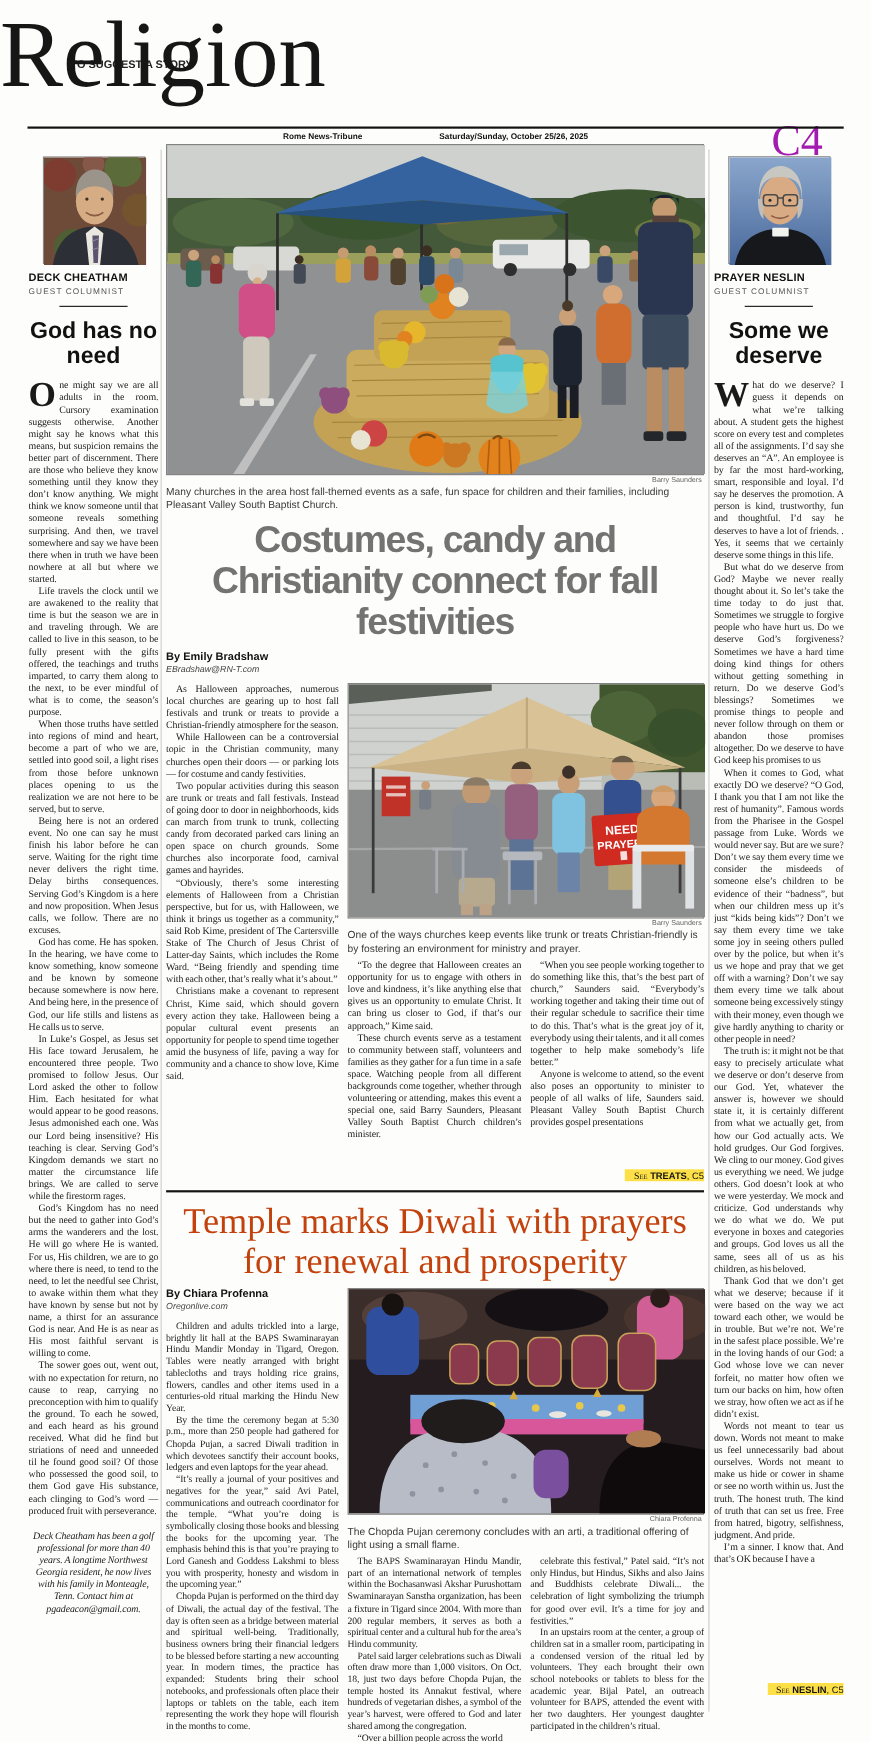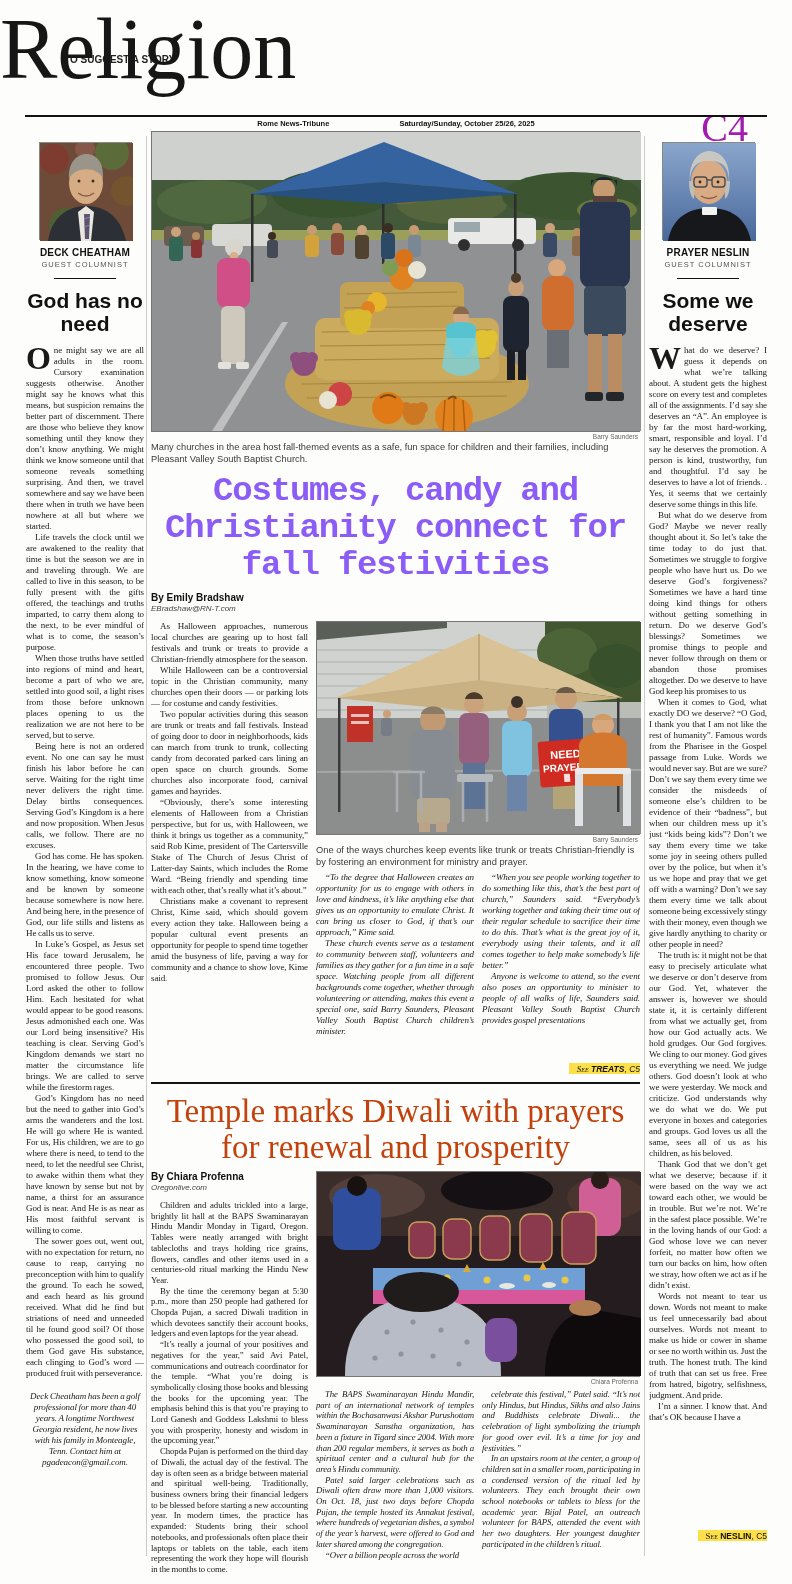--- a/index.html
+++ b/index.html
@@ -24,21 +24,21 @@
 
   
   .vrule { position:absolute; top:136px; height:1420px; width:1px; background:#ccccc8; }
   .vrule.l { left:146px; } .vrule.r { left:644px; }
 
   
   .rail { position:absolute; top:142px; width:118px; }
   .rail-left { left:26px; height:1430px; overflow:hidden; }
   .rail-right { left:649px; height:1430px; }
   .headshot { width:93px; height:98px; margin:0 auto; border:1px solid #888; line-height:0; }
-  .colhead { text-align:center; margin-top:7px; }
+  .colhead { margin-top:7px; }
   .colname { font-family:"Liberation Sans",sans-serif; font-weight:bold; font-size:10px; letter-spacing:.2px; color:#111; }
   .colrole { font-family:"Liberation Sans",sans-serif; font-size:7.5px; letter-spacing:1px; color:#555; margin-top:2px; }
   .colrule { width:62px; height:1px; background:#111; margin:9px auto 10px; }
   .railhead { font-family:"Liberation Sans",sans-serif; font-weight:bold; font-size:21px; line-height:23px; text-align:center; color:#111; margin:2px 0 10px; }
   .railbody { position:relative; }
   .rail-right .railbody { height:1196px; overflow:hidden; }
 
   
   .bodytext p { font-size:9px; line-height:11px; text-align:justify; text-indent:9px; margin:0; letter-spacing:-.1px; word-spacing:-.4px; }
   .lead-p { font-size:9px; line-height:11px; text-align:justify; text-indent:0 !important; letter-spacing:-.1px; word-spacing:-.4px; }
@@ -48,29 +48,29 @@
   .jump { font-family:"Liberation Sans",sans-serif; font-size:8.5px; color:#111; text-align:right; }
   .jump .see { font-family:"Liberation Serif",serif; font-variant:small-caps; font-size:9px; }
   .jump .jref { font-weight:bold; }
   .jump.abs { position:absolute; bottom:0; right:0; background:#fde047; padding:1px 0 0 8px; }
 
   
   .main { position:absolute; left:151px; top:131px; width:489px; }
   figure.photo { margin:0; line-height:0; border:1px solid #777; }
   .credit { font-family:"Liberation Sans",sans-serif; font-size:6.5px; color:#666; text-align:right; margin:1px 2px 1px 0; }
   .caption { font-family:"Liberation Sans",sans-serif; font-size:9.3px; line-height:12px; color:#3a3a3a; text-align:left; }
-  .headline-sans { font-family:Liberation Mono, monospace; font-weight:bold; font-size:34px; line-height:37px; letter-spacing:-1.2px; text-align:center; color:#8b5cf6; margin:8px 4px 8px; }
+  .headline-sans { font-family:Liberation Sans, sans-serif; font-weight:bold; font-size:34px; line-height:37px; letter-spacing:-1.2px; text-align:center; color:#737373; margin:8px 4px 8px; }
   .headline-serif { font-family:"Liberation Serif",serif; font-weight:normal; font-size:33px; line-height:36px; text-align:center; color:#c2410c; margin:9px 0 6px; }
   .byline-name { font-family:"Liberation Sans",sans-serif; font-weight:bold; font-size:10px; color:#111; }
   .byline-sub { font-family:"Liberation Sans",sans-serif; font-style:italic; font-size:8px; color:#444; margin:1px 0 8px; }
   .row { display:flex; gap:8px; }
   .colA { width:157px; flex:none; }
   .colB { flex:1; min-width:0; }
   .two-cols { margin-top:4px; }
-  .two-cols .colC { flex:1; min-width:0; position:relative;font-style:italic; }
+  .two-cols .colC { flex:1; min-width:0; position:relative; }
   .treats-row .colA { height:422px; overflow:hidden; }
   .treats-row .two-cols { height:202px; overflow:hidden; }
   .treats-row .colC { height:202px; overflow:hidden; }
   .divider { height:2px; background:#141414; margin:8px 0 2px; }
   .diwali-row .d-col1 { height:402px; overflow:hidden; }
   .diwali-row .two-cols { height:186px; overflow:hidden; }
   .diwali-row .colC { height:186px; overflow:hidden; }
   .diwali-row .bodytext p { font-size:8.8px; line-height:10.7px; }
 </style>
 </head>
@@ -487,20 +487,21 @@
               <circle cx="84" cy="182" r="2.6"></circle>
               <circle cx="116" cy="184" r="2.6"></circle>
             <circle cx="58" cy="186" r="2.6"></circle>
               <circle cx="142" cy="192" r="2.6"></circle>
           </g>
           <ellipse cx="104" cy="120" rx="38" ry="20" fill="#201c1c"></ellipse>
           <rect x="168" y="146" width="32" height="44" rx="11" fill="#7a4f9e"></rect>
         </svg>
       </figure>
       <div class="credit">Chiara Profenna</div>
+      <div class="caption">The Chopda Pujan ceremony concludes with an arti, a traditional offering of light using a small flame.</div>
       <div class="row two-cols">
         <div class="colC bodytext">
             <p>The BAPS Swaminarayan Hindu Mandir, part of an international network of temples within the Bochasanwasi Akshar Purushottam Swaminarayan Sanstha organization, has been a fixture in Tigard since 2004. With more than 200 regular members, it serves as both a spiritual center and a cultural hub for the area’s Hindu community.</p>
             <p>Patel said larger celebrations such as Diwali often draw more than 1,000 visitors. On Oct. 18, just two days before Chopda Pujan, the temple hosted its Annakut festival, where hundreds of vegetarian dishes, a symbol of the year’s harvest, were offered to God and later shared among the congregation.</p>
             <p>“Over a billion people across the world</p>
           </div>
         <div class="colC bodytext">
           <div>
               <p>celebrate this festival,” Patel said. “It’s not only Hindus, but Hindus, Sikhs and also Jains and Buddhists celebrate Diwali... the celebration of light symbolizing the triumph for good over evil. It’s a time for joy and festivities.”</p>
               <p>In an upstairs room at the center, a group of children sat in a smaller room, participating in a condensed version of the ritual led by volunteers. They each brought their own school notebooks or tablets to bless for the academic year. Bijal Patel, an outreach volunteer for BAPS, attended the event with her two daughters. Her youngest daughter participated in the children’s ritual.</p>

